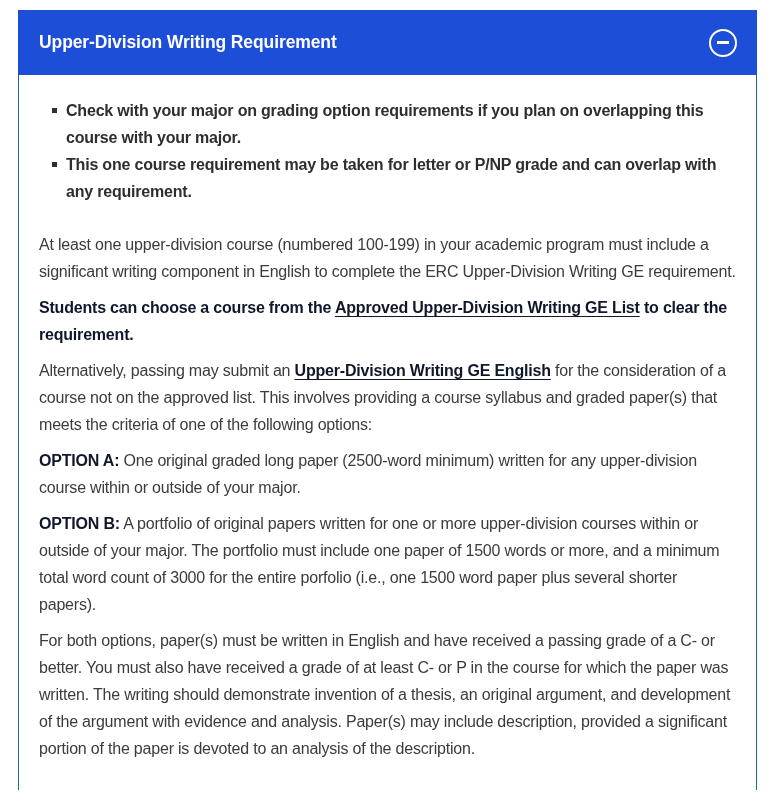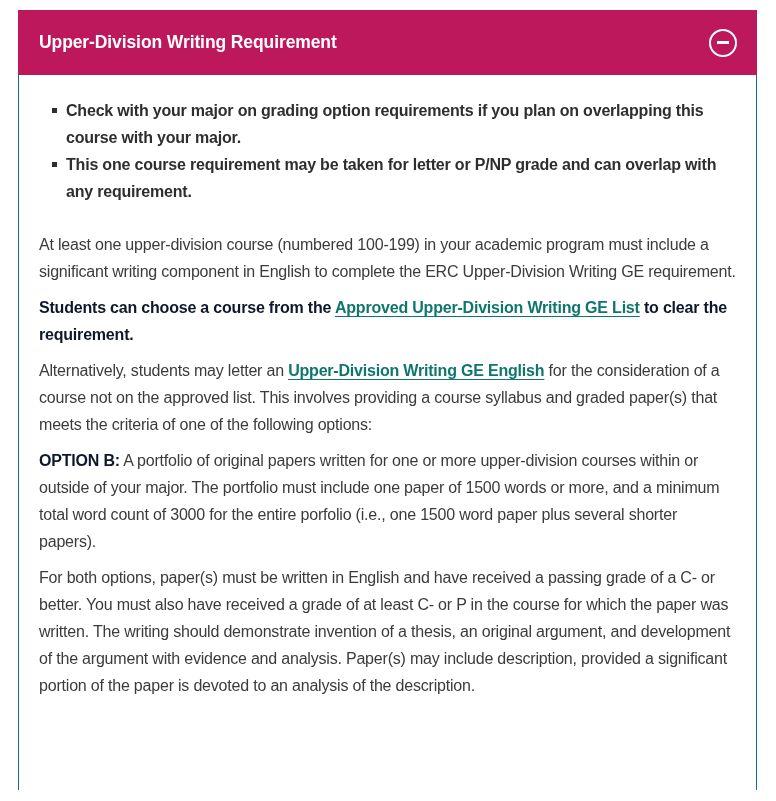--- a/index.html
+++ b/index.html
@@ -12,21 +12,21 @@
   .page {
     width: 776px;
     height: 801px;
     overflow: hidden;
     position: relative;
   }
   .accordion {
     margin: 10px 19px 0 18px; 
   }
   .accordion-header {
-    background: #be185d;
+    background: #1d4ed8;
     height: 65px;
     display: flex;
     align-items: center;
     justify-content: space-between;
     padding: 0 20px 0 21px;
     box-sizing: border-box;
     cursor: pointer;
   }
   .accordion-title {
     color: #ffffff;
@@ -94,21 +94,21 @@
     margin: 9px 0 0 0;
   }
   .paragraphs p:first-child {
     margin-top: 26px;
   }
   .bold {
     font-weight: bold;
     color: #0f172a;
   }
   a.link {
-    color: #0f766e;
+    color: #0f172a;
     text-underline-offset: 3px;
     font-weight: bold;
   }
 </style>
 </head>
 <body>
 
 <div class="page">
   <section class="accordion">
 
@@ -122,20 +122,21 @@
     </header>
 
     <div class="accordion-body">
       <ul class="bullet-list">
           <li>Check with your major on grading option requirements if you plan on overlapping this course with your major.</li>
           <li>This one course requirement may be taken for letter or P/NP grade and can overlap with any requirement.</li>
         </ul>
       <div class="paragraphs">
           <p><span>At least one upper-division course (numbered 100-199) in your academic program must include a significant writing component in English to complete the ERC Upper-Division Writing GE requirement.</span></p>
           <p><span class="bold">Students can choose a course from the </span><a href="#" class="link">Approved Upper-Division Writing GE List</a><span class="bold"> to clear the requirement.</span></p>
-          <p><span>Alternatively, students may letter an </span><a href="#" class="link">Upper-Division Writing GE English</a><span> for the consideration of a course not on the approved list. This involves providing a course syllabus and graded paper(s) that meets the criteria of one of the following options:</span></p>
+          <p><span>Alternatively, passing may submit an </span><a href="#" class="link">Upper-Division Writing GE English</a><span> for the consideration of a course not on the approved list. This involves providing a course syllabus and graded paper(s) that meets the criteria of one of the following options:</span></p>
+          <p><span class="bold">OPTION A:</span><span> One original graded long paper (2500-word minimum) written for any upper-division course within or outside of your major.</span></p>
           <p><span class="bold">OPTION B:</span><span> A portfolio of original papers written for one or more upper-division courses within or outside of your major. The portfolio must include one paper of 1500 words or more, and a minimum total word count of 3000 for the entire porfolio (i.e., one 1500 word paper plus several shorter papers).</span></p>
           <p><span>For both options, paper(s) must be written in English and have received a passing grade of a C- or better. You must also have received a grade of at least C- or P in the course for which the paper was written. The writing should demonstrate invention of a thesis, an original argument, and development of the argument with evidence and analysis. Paper(s) may include description, provided a significant portion of the paper is devoted to an analysis of the description.</span></p>
         </div>
     </div>
 
   </section>
 </div>
 
 </body></html>

